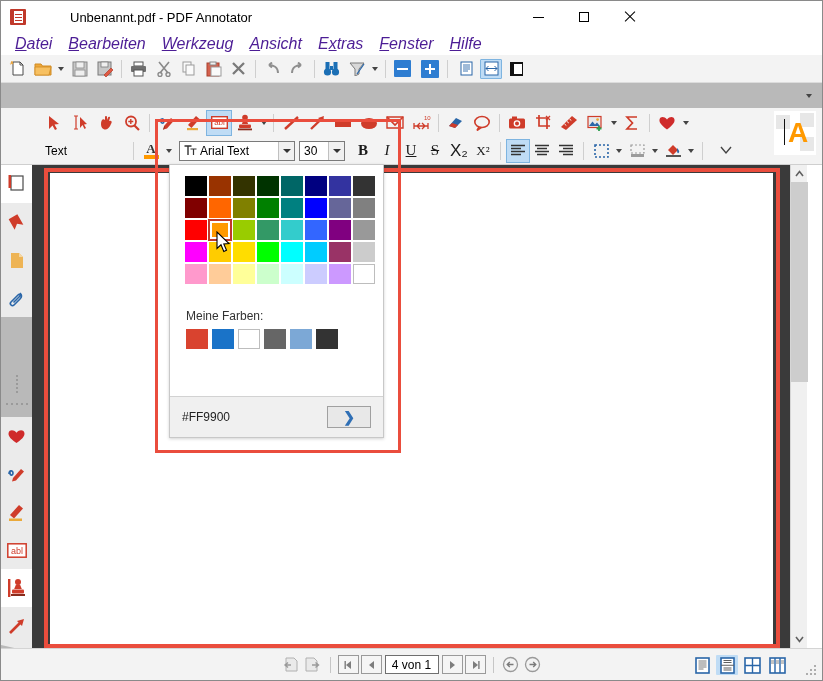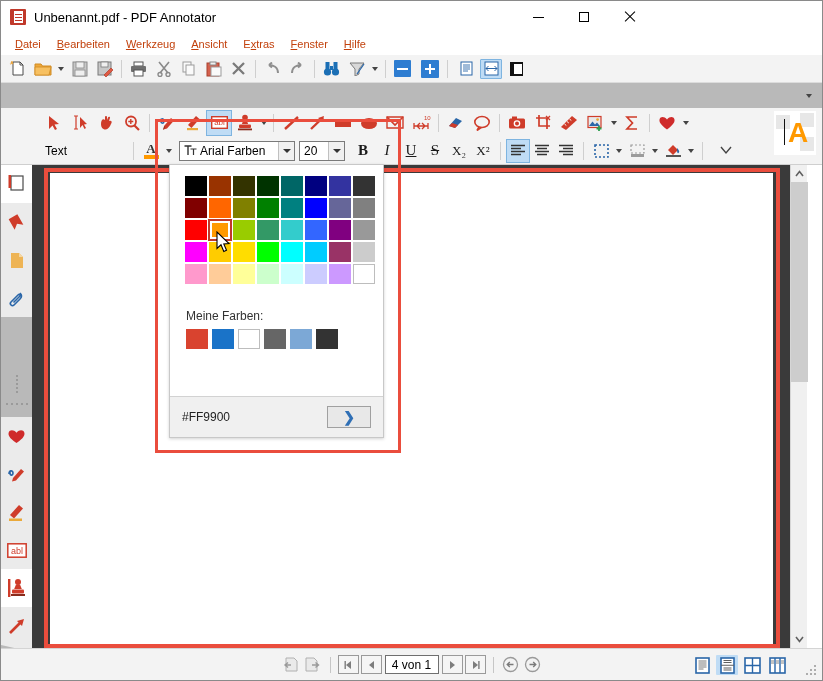--- a/index.html
+++ b/index.html
@@ -16,21 +16,21 @@
     width: 823px; height: 681px;
     border: 1px solid #8a8a8a;
     background: #ffffff;
     overflow: hidden;
   }
 
   
   #titlebar {
     position: absolute; left: 0; top: 0; width: 652px; height: 32px;
     background: #ffffff;
-    display: flex; align-items: center;
+    display: flex; align-items: center; gap: 36px;
   }
   #app-icon {
     width: 16px; height: 16px; margin-left: 9px; margin-right: 8px;
     position: relative; flex: 0 0 auto;
   }
   #app-icon .bk { position:absolute; inset:0; background:#c0392b; border-radius:1px; }
   #app-icon .pg { position:absolute; left:4px; top:2px; width:9px; height:12px; background:#ffffff; }
   #app-icon .ln { position:absolute; left:5px; width:7px; height:1px; background:#c0392b; }
   #title-text {
     font-size: 13px; color: #000; white-space: nowrap;
@@ -48,21 +48,21 @@
   }
   .gl-close:before { transform: rotate(45deg); }
   .gl-close:after  { transform: rotate(-45deg); }
 
   
   #menubar {
     position: absolute; left: 0; top: 32px; width: 821px; height: 22px;
     background: #ffffff; display: flex; align-items: center; padding-left: 6px;
   }
   .menu-item {
-    padding: 2px 8px; font-size: 11px; color: #c2410c; cursor: default; white-space: nowrap;
+    padding: 2px 8px; font-size: 16px; color: #4c1d95; cursor: default; white-space: nowrap; font-style: italic;
   }
   .menu-item u { text-decoration: underline; }
 
   
   #maintoolbar {
     position: absolute; left: 0; top: 54px; width: 821px; height: 28px;
     background: #f3f3f3; border-bottom: 1px solid #dcdcdc;
     display: flex; align-items: center; padding-left: 4px; gap: 0px;
   }
   .tb-btn {
@@ -591,46 +591,46 @@
         <span class="caret-sm"></span>
       </div>
     <div style="width:4px"></div>
     <div class="fontcombo">
       <div class="fc-icon">
         <svg width="13" height="13" viewBox="0 0 13 13">
           <path d="M0.5 2 h7 M4 2 v9" stroke="#333" stroke-width="1.4" fill="none"></path>
           <path d="M6.5 5 h6 M9.5 5 v6" stroke="#333" stroke-width="1.2" fill="none"></path>
         </svg>
       </div>
-      <div class="fc-text">Arial Farben</div>
+      <div class="fc-text">Arial Text</div>
       <div class="fc-arrow">
           <span class="zc-chev"></span>
         </div>
     </div>
     <div class="sizecombo">
-      <div class="sc-text">20</div>
+      <div class="sc-text">30</div>
       <div class="sc-arrow">
           <span class="zc-chev"></span>
         </div>
     </div>
     <div style="width:6px"></div>
     <div class="fmt">
         <b style="font-family:'Liberation Serif',serif;font-size:15px">B</b>
       </div>
     <div class="fmt">
         <i style="font-family:'Liberation Serif',serif;font-size:15px">I</i>
       </div>
     <div class="fmt">
         <span style="font-family:'Liberation Serif',serif;font-size:15px;text-decoration:underline">U</span>
       </div>
     <div class="fmt">
         <span style="font-family:'Liberation Serif',serif;font-size:15px;text-decoration:line-through">S</span>
       </div>
     <div class="fmt">
-        <span style="font-family:Liberation Serif, serif;font-size:13px">X₂</span>
+        <span style="font-family:Liberation Sans, sans-serif;font-size:17px">X₂</span>
       </div>
     <div class="fmt">
         <span style="font-family:'Liberation Serif',serif;font-size:13px">X²</span>
       </div>
     <div class="fmt-sep"></div>
     <div class="fmt sel">
       <svg width="16" height="13" viewBox="0 0 16 13">
         <path d="M1 1.5 h14 M1 4.5 h10 M1 7.5 h14 M1 10.5 h10" stroke="#333" stroke-width="1.5"></path>
       </svg>
     </div>

